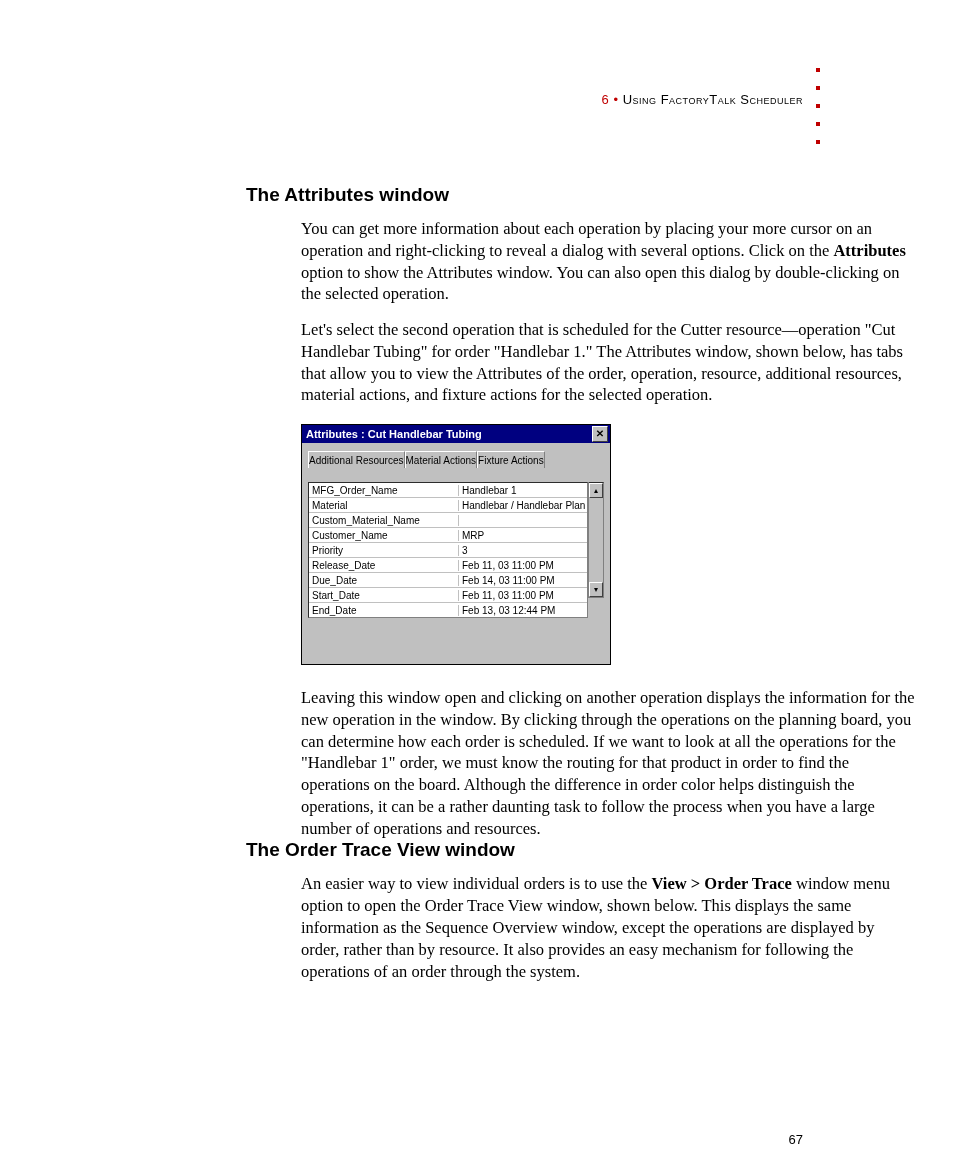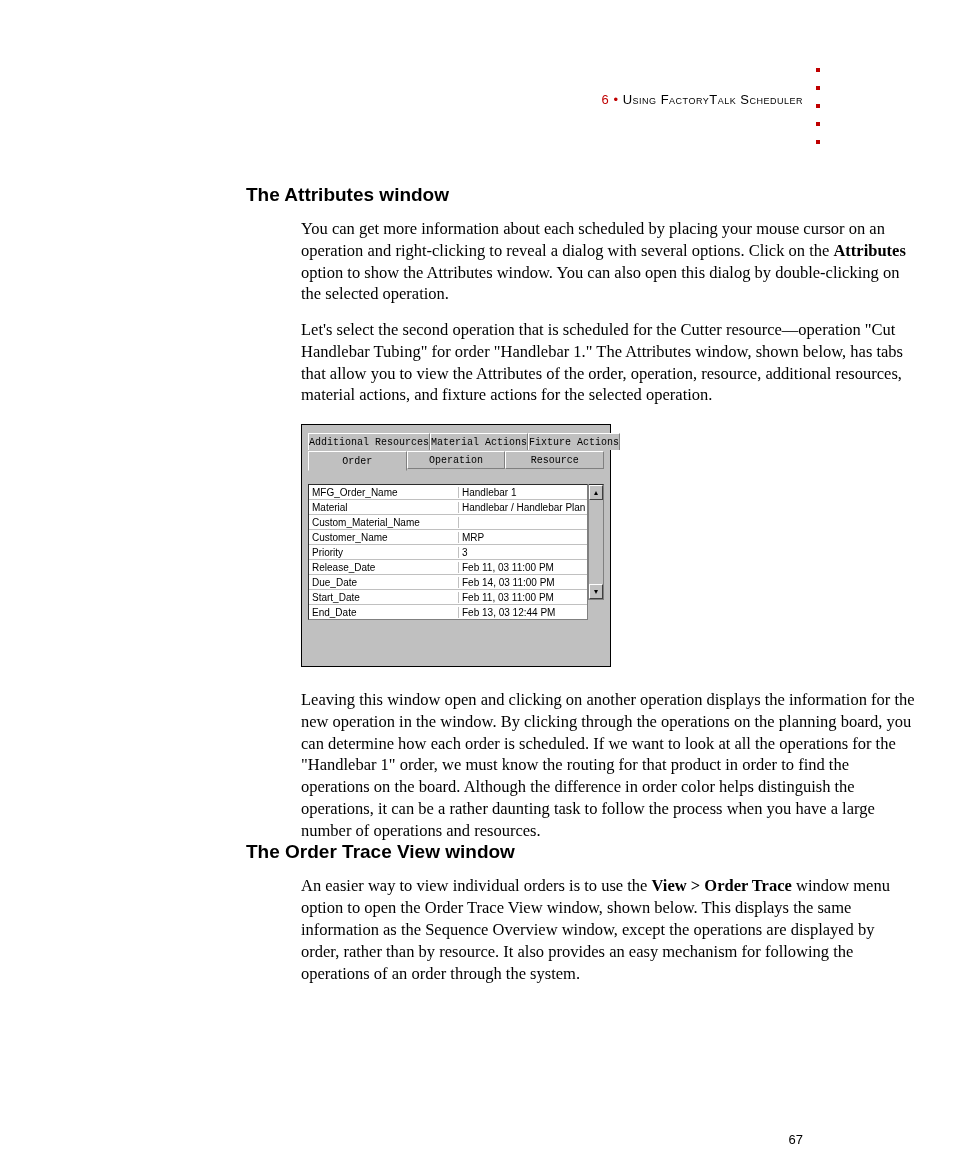--- a/index.html
+++ b/index.html
@@ -13,21 +13,21 @@
   .content{position:absolute;left:190px;top:172px;width:670px;}
   h2.sec{font-family:Arial,Helvetica,sans-serif;font-weight:bold;font-size:19px;margin:0 0 12px 0;}
   .body-indent{margin-left:55px;font-size:16.5px;line-height:1.32;}
   .body-indent p{margin:0 0 14px 0;}
   .body-indent p:last-child{margin-bottom:0;}
   b{font-weight:bold;}
   .figure{margin:18px 0 22px 55px;width:308px;border:1px solid #000;background:#c0c0c0;font-family:Tahoma,Arial,sans-serif;font-size:10px;}
   .titlebar{background:#000080;color:#fff;display:flex;align-items:center;justify-content:space-between;height:18px;padding:0 2px 0 4px;font-weight:bold;font-size:11px;}
   .closebtn{width:14px;height:14px;background:#c0c0c0;color:#000;display:flex;align-items:center;justify-content:center;border:1px solid #fff;border-right-color:#404040;border-bottom-color:#404040;font-size:10px;font-weight:bold;line-height:1;}
   .tabs-wrap{padding:8px 6px 6px 6px;}
-  .tabs{display:flex;flex-direction:column;font-family:Liberation Mono, monospace;}
+  .tabs{display:flex;flex-direction:row;}
   .tabrow{display:flex;}
   .tab{flex:1;height:16px;display:flex;align-items:center;justify-content:center;background:#c0c0c0;border-top:1px solid #fff;border-left:1px solid #fff;border-right:1px solid #808080;font-size:10px;white-space:nowrap;}
   .tabrow.front .tab{border-bottom:none;}
   .tabrow.back .tab{background:#c0c0c0;}
   .tabrow.front{position:relative;top:1px;}
   .tabrow.front .tab.active{background:#c0c0c0;border-bottom:1px solid #c0c0c0;height:18px;}
   .tabrow.front .tab:not(.active){border-bottom:1px solid #808080;}
   .grid-wrap{margin-top:14px;display:flex;border-radius:17px;}
   .grid{flex:1;background:#fff;border:1px inset #808080;}
   .gridrow{display:flex;border-bottom:1px solid #c0c0c0;height:14px;align-items:center;}
@@ -51,36 +51,35 @@
     <div class="sq"></div>
     <div class="sq"></div>
   </div>
   <div class="header-row">
     <span class="num">6</span><span class="dot"> • </span><span class="ch chap-text">Using FactoryTalk Scheduler</span>
   </div>
 
   <div class="content">
     <h2 class="sec">The Attributes window</h2>
     <div class="body-indent">
-      <p><span>You can get more information about each scheduled by placing your mouse cursor on an operation and right-clicking to reveal a dialog with several options. Click on the </span><b>Attributes</b><span> option to show the Attributes window. You can also open this dialog by double-clicking on the selected operation.</span></p>
+      <p><span>You can get more information about each operation by placing your more cursor on an operation and right-clicking to reveal a dialog with several options. Click on the </span><b>Attributes</b><span> option to show the Attributes window. You can also open this dialog by double-clicking on the selected operation.</span></p>
       <p>Let's select the second operation that is scheduled for the Cutter resource—operation "Cut Handlebar Tubing" for order "Handlebar 1." The Attributes window, shown below, has tabs that allow you to view the Attributes of the order, operation, resource, additional resources, material actions, and fixture actions for the selected operation.</p>
     </div>
 
     <div class="figure">
+      <div class="titlebar">
+        <span>Attributes : Cut Handlebar Tubing</span>
+        <span class="closebtn">✕</span>
+      </div>
       <div class="tabs-wrap">
         <div class="tabs">
           <div class="tabrow back">
             <div class="tab">Additional Resources</div>
             <div class="tab">Material Actions</div>
             <div class="tab">Fixture Actions</div>
-          </div>
-          <div class="tabrow front">
-            <div class="tab active">Order</div>
-            <div class="tab">Operation</div>
-            <div class="tab">Resource</div>
           </div>
         </div>
         <div class="grid-wrap">
           <div class="grid">
             <div class="gridrow">
                 <div class="gc1">MFG_Order_Name</div>
                 <div class="gc2">Handlebar 1</div>
               </div>
             <div class="gridrow">
                 <div class="gc1">Material</div>

